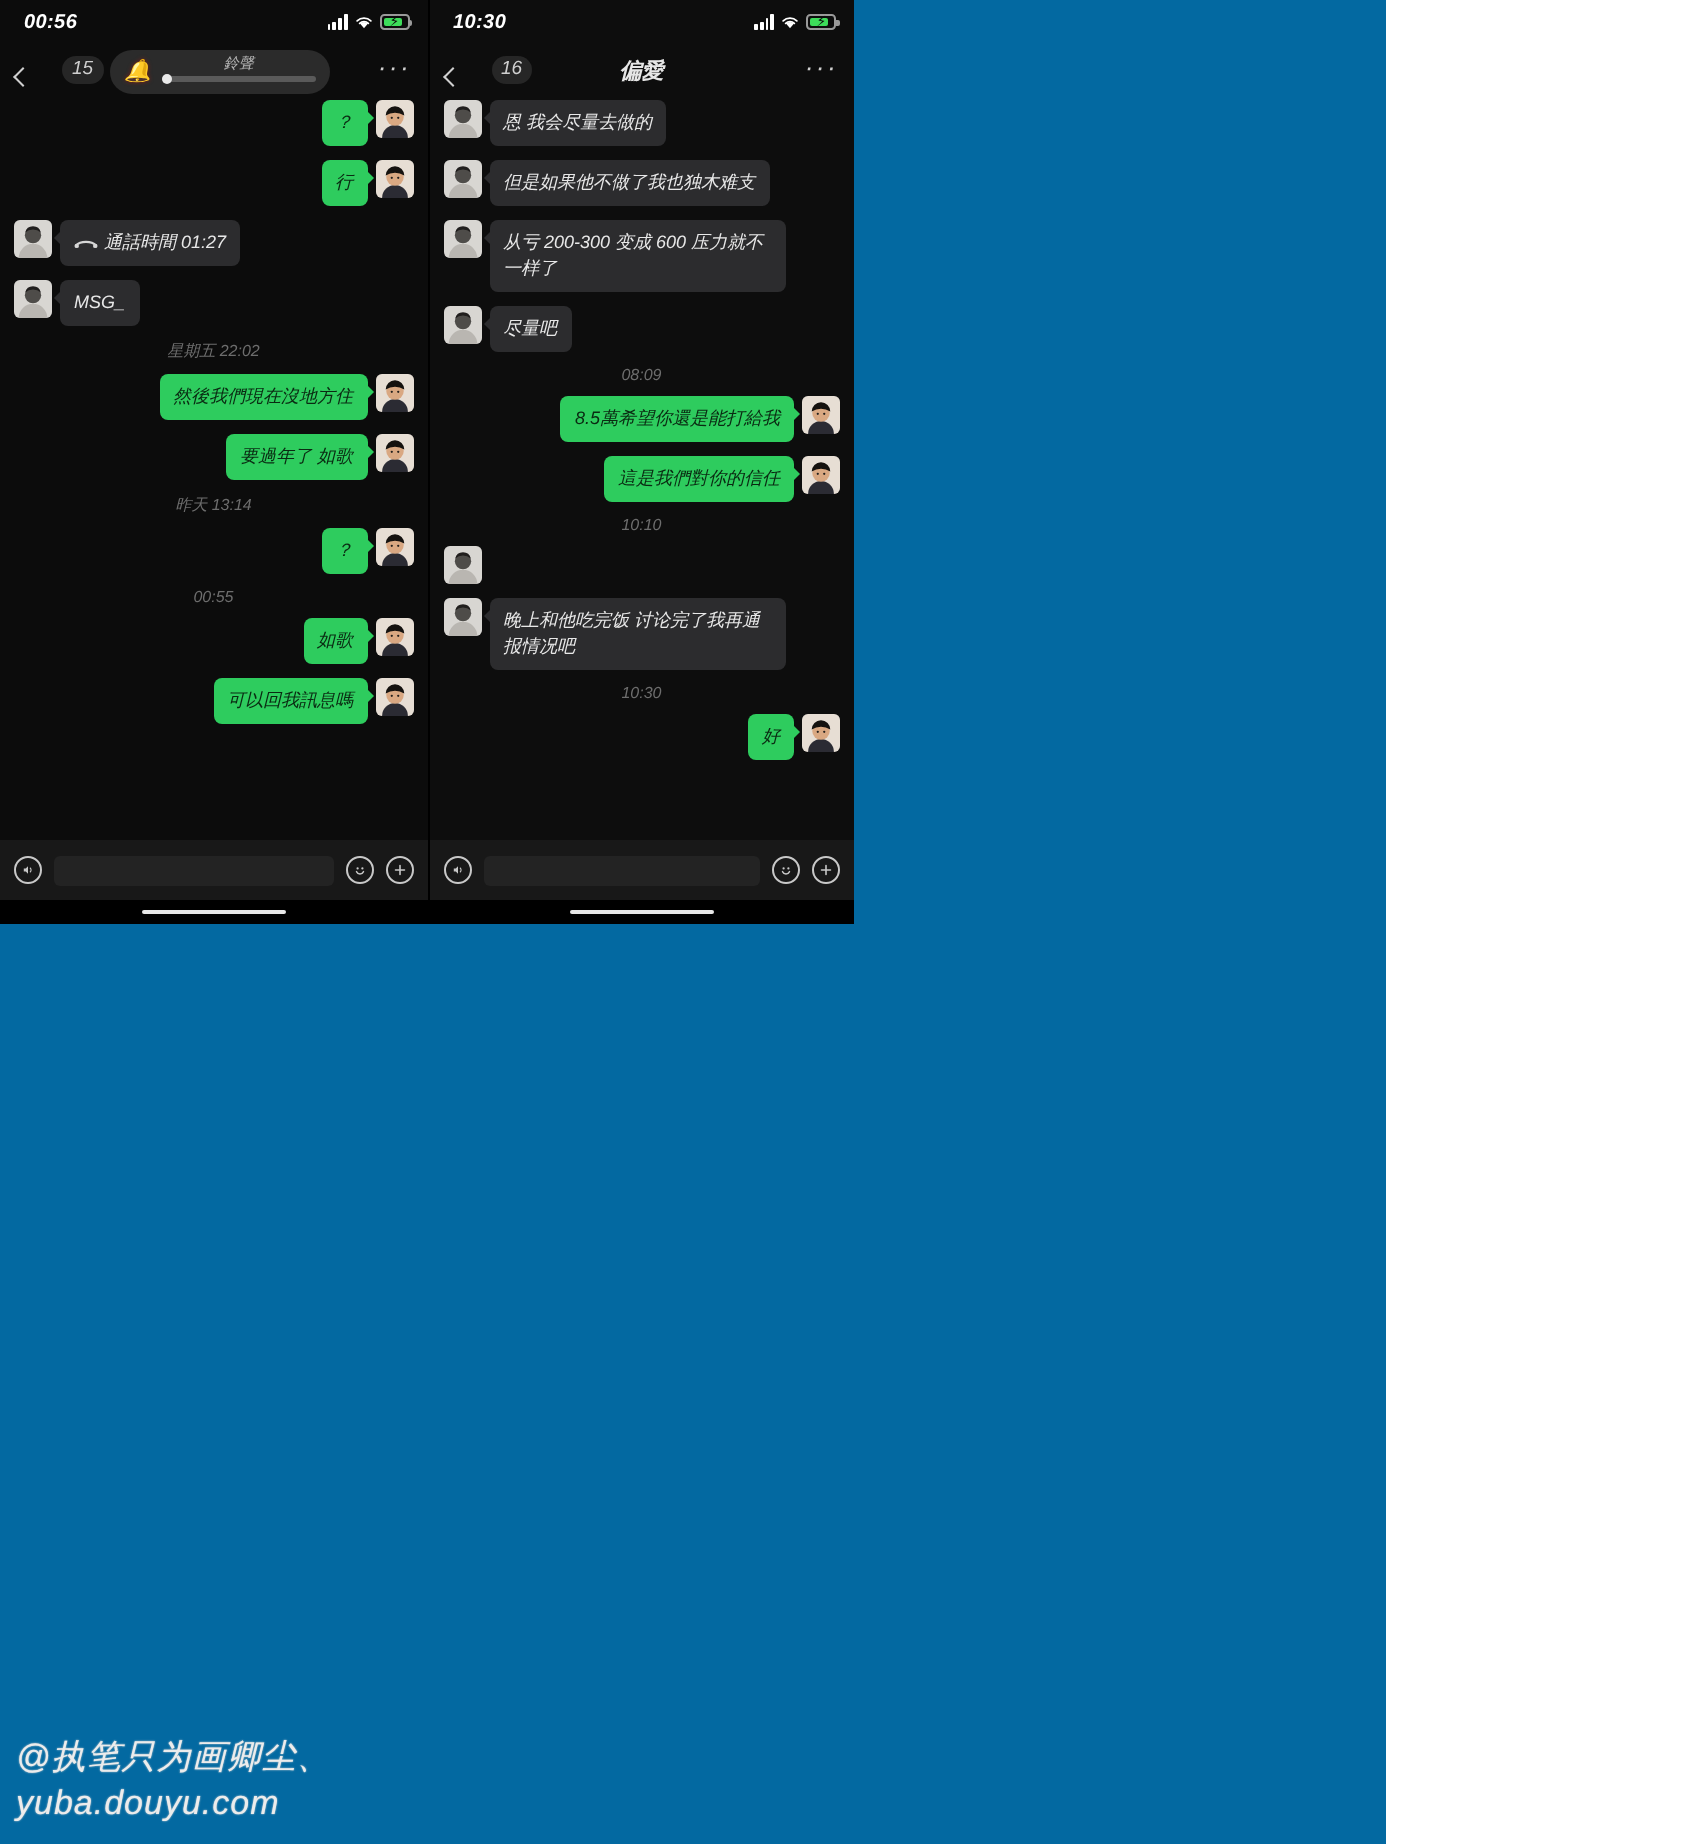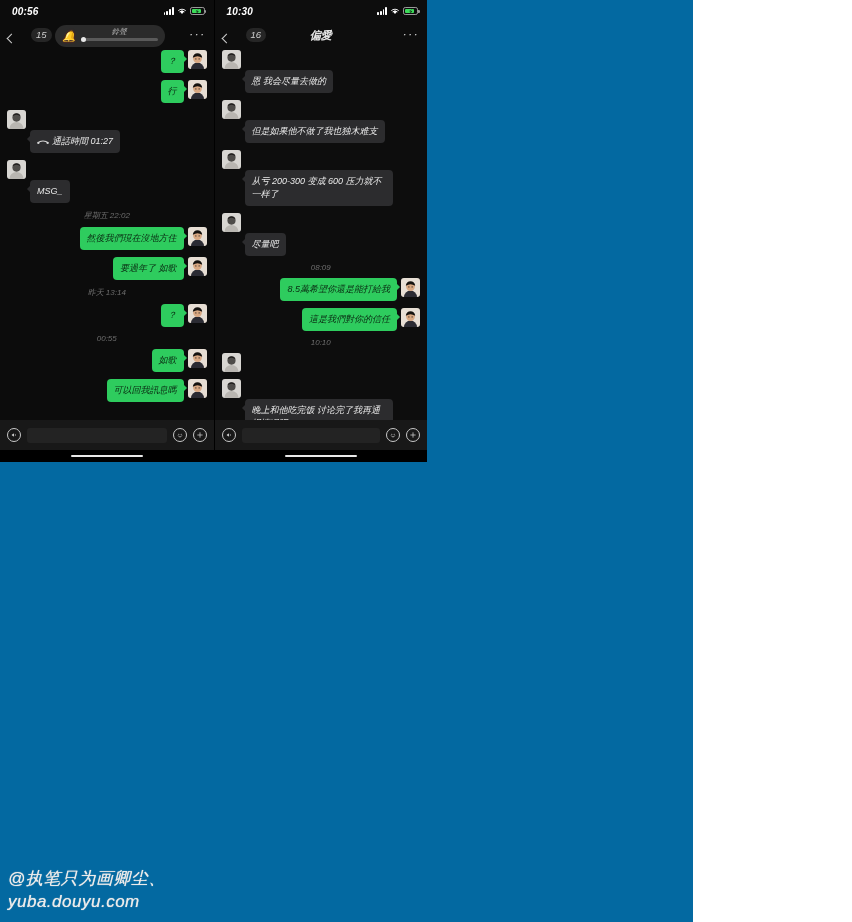--- a/index.html
+++ b/index.html
@@ -90,21 +90,21 @@
   .avatar { width:19px; height:19px; border-radius:3px; flex:0 0 19px;
             overflow:hidden; position:relative; background:#3a3a3a; }
   .avatar svg { display:block; width:100%; height:100%; }
 
   .bubble {
     max-width: 148px;
     font-size: 9px; line-height: 1.45;
     padding: 5px 7px; border-radius: 4px;
     position: relative; word-break: break-word;
   }
-  .bubble.in  { background:#2c2c2e; color:#e8e8e8;margin-top:20px; }
+  .bubble.in  { background:#2c2c2e; color:#e8e8e8; }
   .bubble.out { background:#2ecc5e; color:#0a2a12; }
   .bubble.in::before {
     content:""; position:absolute; left:-3px; top:6px;
     border-top:3px solid transparent; border-bottom:3px solid transparent;
     border-right:3.5px solid #2c2c2e;
   }
   .bubble.out::after {
     content:""; position:absolute; right:-3px; top:6px;
     border-top:3px solid transparent; border-bottom:3px solid transparent;
     border-left:3.5px solid #2ecc5e;

